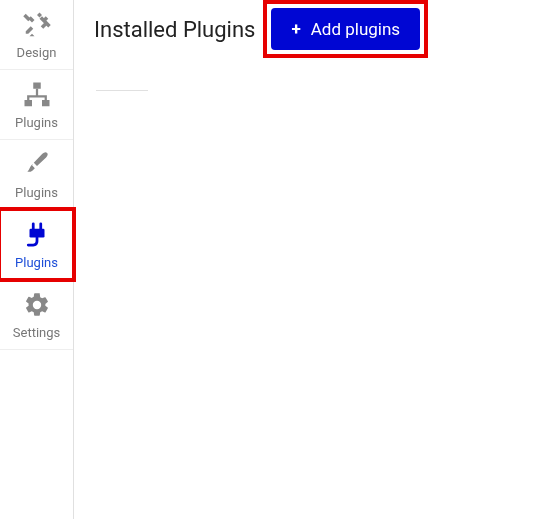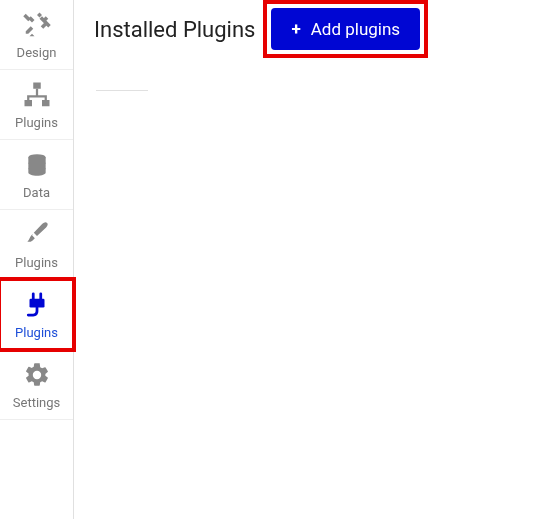--- a/index.html
+++ b/index.html
@@ -126,31 +126,20 @@
       <svg width="30" height="28" viewBox="0 0 24 22" fill="#888">
         <rect x="9" y="1" width="6" height="5"></rect>
         <rect x="2" y="15" width="6" height="5"></rect>
         <rect x="16" y="15" width="6" height="5"></rect>
         <path d="M12 6v4M5 15v-3h14v3M12 10v2" stroke="#888" stroke-width="1.8" fill="none"></path>
       </svg>
     </span>
     <span class="label">Plugins</span>
   </div>
 
-  <div class="sidebar-item">
-    <span class="icon">
-      <svg width="26" height="28" viewBox="0 0 24 24" fill="#888">
-        <ellipse cx="12" cy="5" rx="8" ry="3"></ellipse>
-        <path d="M4 5v5c0 1.66 3.58 3 8 3s8-1.34 8-3V5"></path>
-        <path d="M4 10v5c0 1.66 3.58 3 8 3s8-1.34 8-3v-5"></path>
-        <path d="M4 15v4c0 1.66 3.58 3 8 3s8-1.34 8-3v-4"></path>
-      </svg>
-    </span>
-    <span class="label">Data</span>
-  </div>
 
   <div class="sidebar-item">
     <span class="icon">
       <svg width="26" height="30" viewBox="0 0 24 28" fill="#888">
         <path d="M20 2c-1 0-2 .5-3 1.5L9 12l3 3 8.5-8c1-1 1.5-2 1.5-3 0-1-1-2-2-2zM8 13l-1 1c-2 2-2 5-4 6 2 1 5 0 6-2l1-1-2-2-.5-.5L8 13z"></path>
       </svg>
     </span>
     <span class="label">Plugins</span>
   </div>
 

